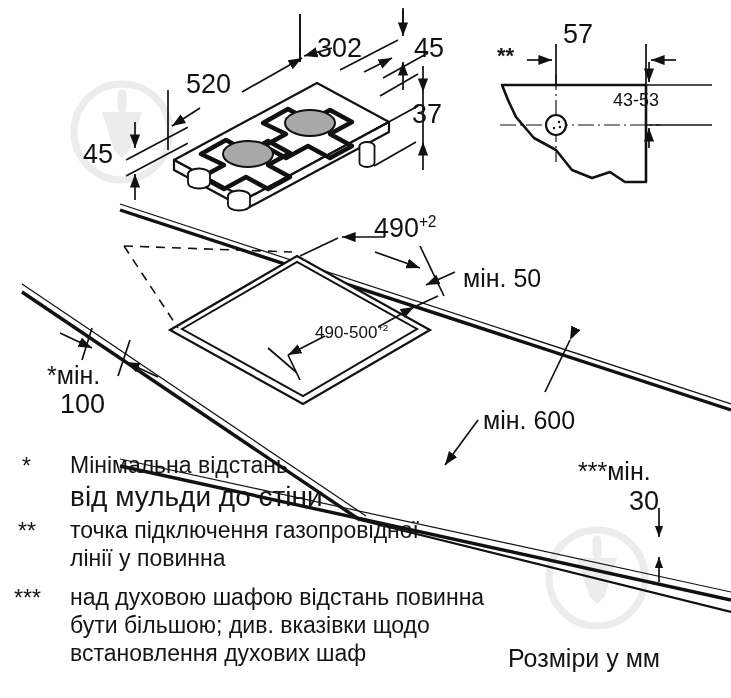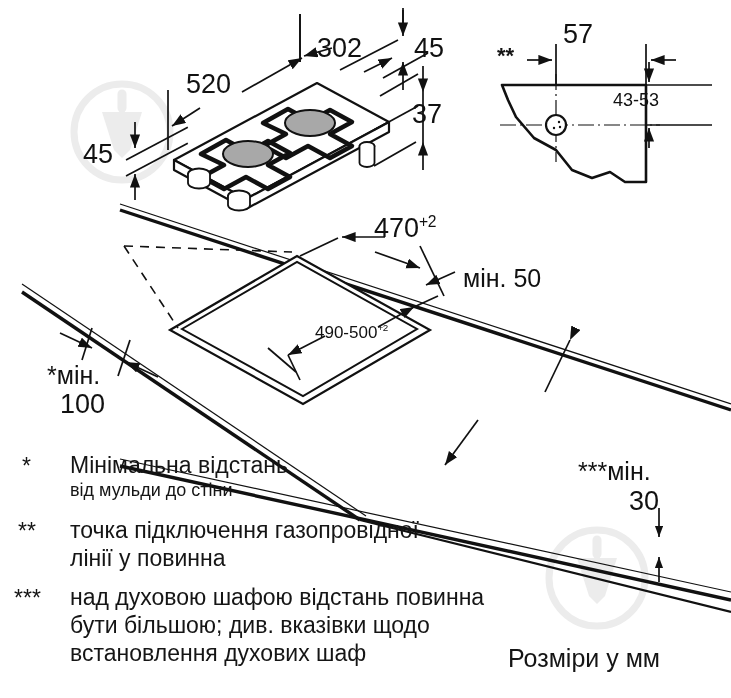--- a/index.html
+++ b/index.html
@@ -227,41 +227,42 @@
 
   <div class="dim-text" style="left:83px; top:140px; font-size:27px;">45</div>
 
   <div class="stars" style="left:497px; top:43px; font-size:22px; font-weight:700;">**</div>
 
   <div class="dim-text" style="left:563px; top:20px; font-size:27px;">57</div>
 
   <div class="dim-text" style="left:613px; top:91px; font-size:18px;">43-53</div>
 
   <div class="dim-text" style="left:374px; top:214px; font-size:27px;">
-    <span>470</span><span class="sup">+2</span>
+    <span>490</span><span class="sup">+2</span>
   </div>
 
   <div class="dim-text" style="left:463px; top:265px; font-size:25px;">мін. 50</div>
 
   <div class="dim-text" style="left:315px; top:323px; font-size:17px;">
     <span>490-500</span><span class="sup">+2</span>
   </div>
 
   <div class="dim-text" style="left:47px; top:362px; font-size:25px;">*мін.</div>
 
   <div class="dim-text" style="left:60px; top:390px; font-size:27px;">100</div>
 
+  <div class="dim-text" style="left:483px; top:407px; font-size:25px;">мін. 600</div>
 
   <div class="dim-text" style="left:578px; top:458px; font-size:25px;">***мін.</div>
 
   <div class="dim-text" style="left:629px; top:487px; font-size:27px;">30</div>
 
   <div class="stars" style="left:22px; top:453px; font-size:23px;">*</div>
   <div class="note-text" style="left:70px; top:452px; font-size:23px;">Мінімальна відстань</div>
-  <div class="note-text" style="left:70px; top:480px; font-size:18px;">від мульди до стіни</div>
+  <div class="note-text" style="left:70px; top:480px; font-size:28px;">від мульди до стіни</div>
 
   <div class="stars" style="left:18px; top:518px; font-size:23px;">**</div>
   <div class="note-text" style="left:70px; top:517px; font-size:23px;">точка підключення газопровідної</div>
   <div class="note-text" style="left:70px; top:545px; font-size:23px;">лінії у повинна</div>
 
   <div class="stars" style="left:14px; top:585px; font-size:23px;">***</div>
   <div class="note-text" style="left:70px; top:584px; font-size:23px;">над духовою шафою відстань повинна</div>
   <div class="note-text" style="left:70px; top:612px; font-size:23px;">бути більшою; див. вказівки щодо</div>
   <div class="note-text" style="left:70px; top:640px; font-size:23px;">встановлення духових шаф</div>
 

